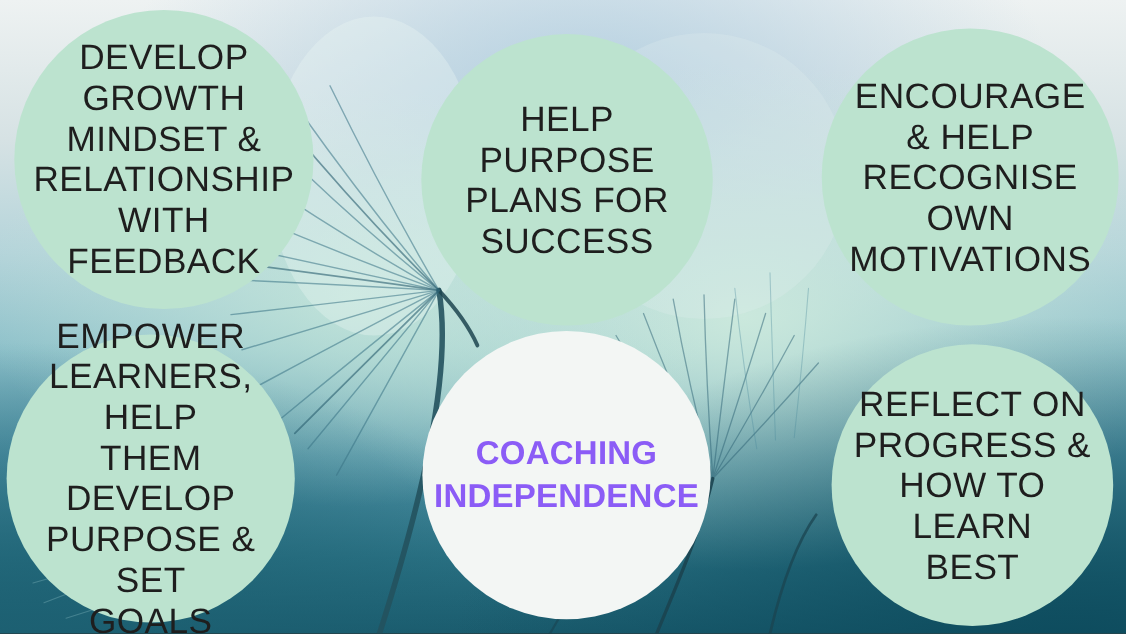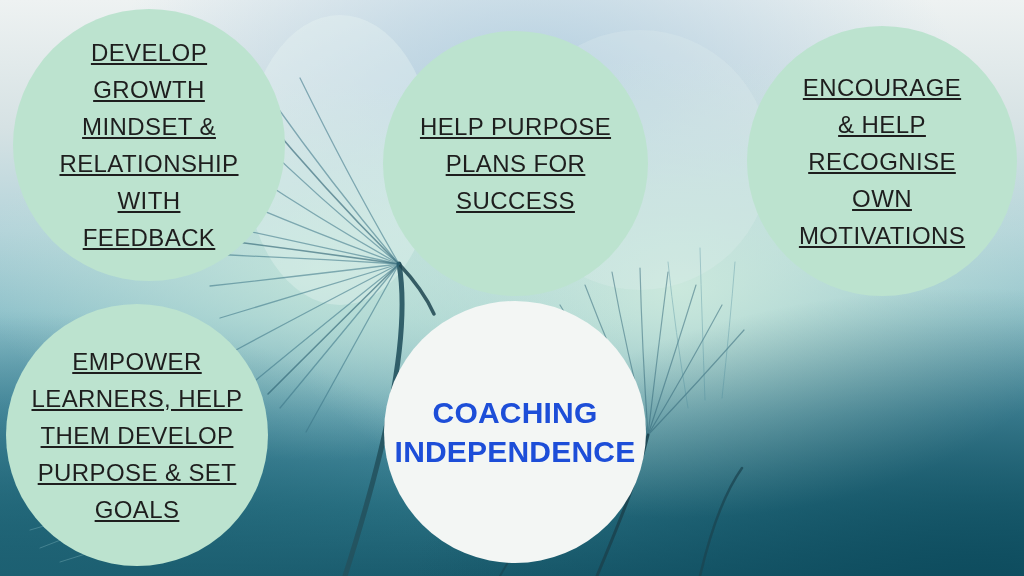--- a/index.html
+++ b/index.html
@@ -29,30 +29,29 @@
     justify-content: center;
     text-align: center;
     box-sizing: border-box;
   }
   .node {
     background: #bce3cf;
     color: #1e1e1e;
   }
   .node-label {
     white-space: pre-line;
-    font-size: 24px;
+    font-size: 32px;
     line-height: 37px;
     letter-spacing: 0.4px;
     font-weight: 400;
     padding: 0 6px;
-    text-decoration: underline;
   }
   .center-node {
     background: #f3f6f4;
-    color: #1d4ed8;
+    color: #8b5cf6;
   }
   .center-label {
     white-space: pre-line;
     font-size: 30px;
     line-height: 39px;
     font-weight: 700;
     letter-spacing: 0.2px;
   }
   
   .c-top-left      { left: 13px;  top: 9px;   width: 272px; height: 272px; }
@@ -190,19 +189,25 @@
   </div>
 
   <div class="circle node c-bottom-left">
     <span class="node-label">EMPOWER
 LEARNERS, HELP
 THEM DEVELOP
 PURPOSE &amp; SET
 GOALS</span>
   </div>
 
+  <div class="circle node c-bottom-right">
+    <span class="node-label">REFLECT ON
+PROGRESS &amp;
+HOW TO LEARN
+BEST</span>
+  </div>
 
   <div class="circle center-node c-center">
     <span class="center-label">COACHING
 INDEPENDENCE</span>
   </div>
 
 </div>
 
 </body></html>

